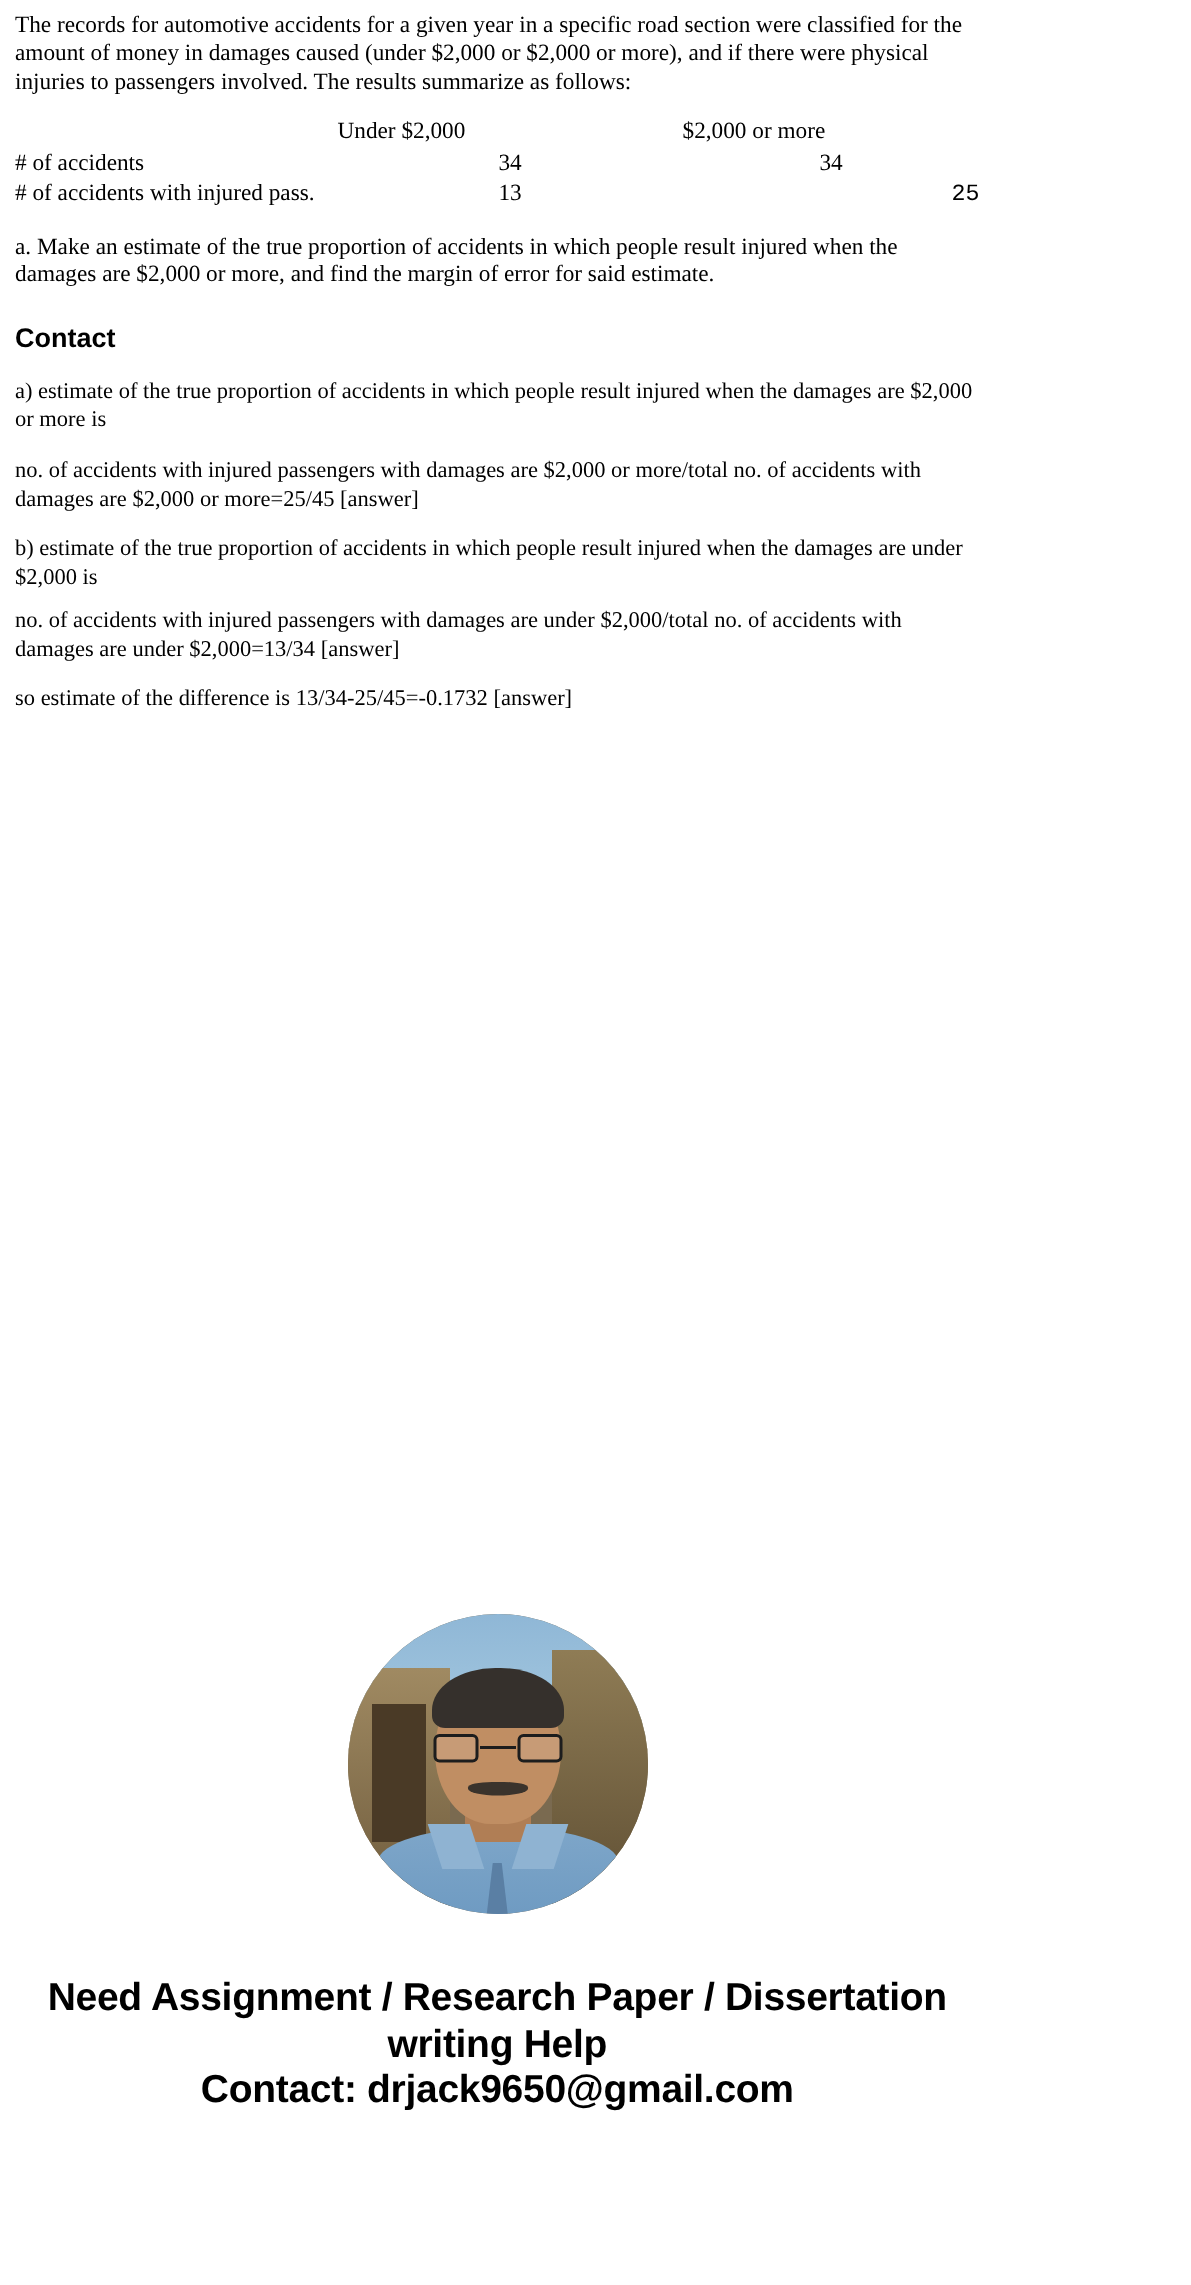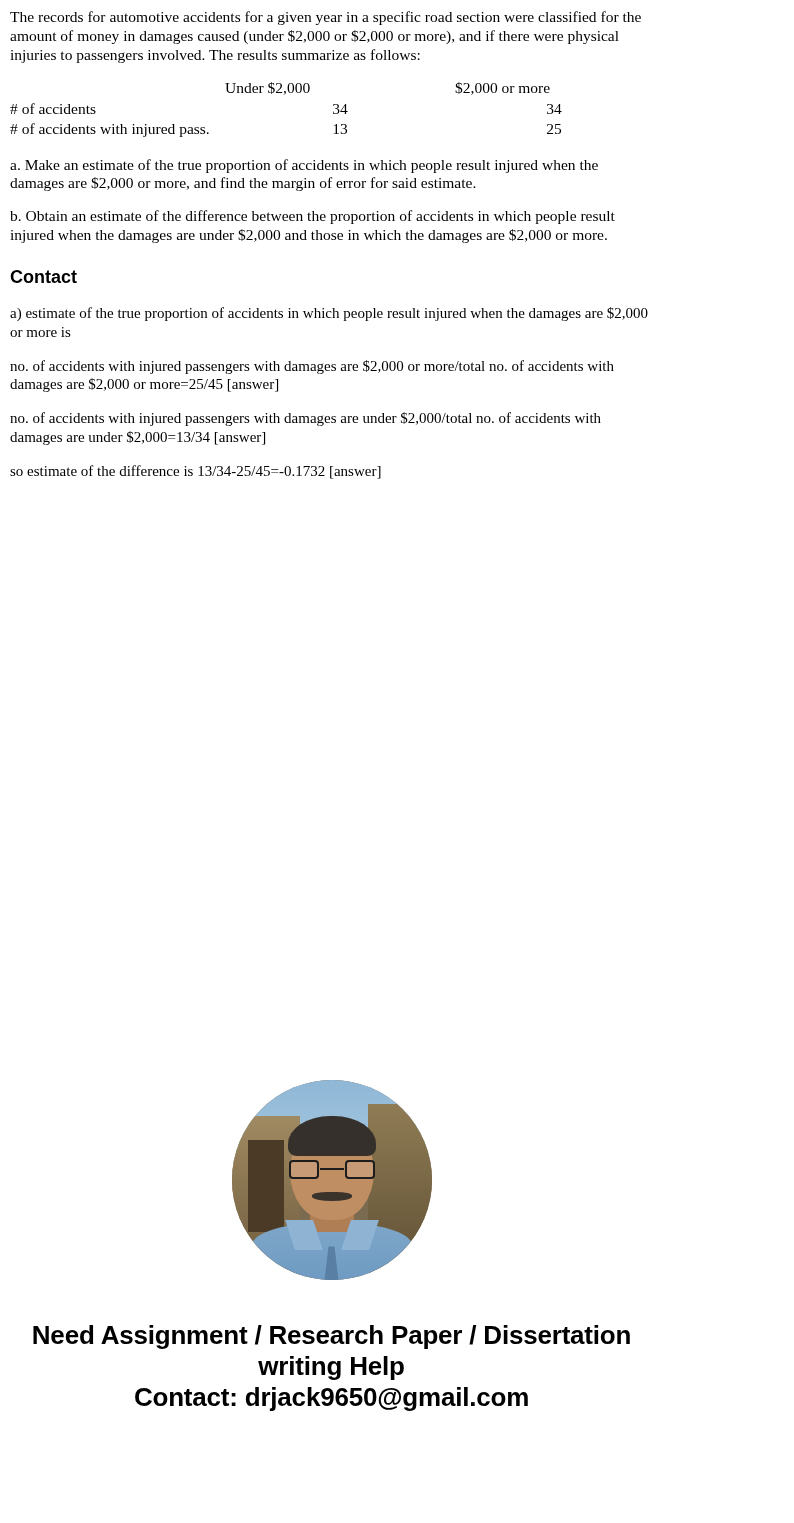--- a/index.html
+++ b/index.html
@@ -214,32 +214,32 @@
         <td class="c3">$2,000 or more</td>
       </tr>
       <tr>
         <td class="c1"># of accidents</td>
         <td class="c2" style="padding-left:0;text-align:center;">34</td>
         <td class="c3" style="text-align:center;">34</td>
       </tr>
       <tr>
         <td class="c1"># of accidents with injured pass.</td>
         <td class="c2" style="padding-left:0;text-align:center;">13</td>
-        <td class="c3" style="text-align:center;">25</td>
+        <td class="c3" style="text-align:right;font-family:Liberation Mono, monospace;">25</td>
       </tr>
     </tbody>
   </table>
 
   <p class="para">a. Make an estimate of the true proportion of accidents in which people result injured when the damages are $2,000 or more, and find the margin of error for said estimate.</p>
-  <p class="para">b. Obtain an estimate of the difference between the proportion of accidents in which people result injured when the damages are under $2,000 and those in which the damages are $2,000 or more.</p>
 
   <h2 class="solution">Contact</h2>
 
   <p class="ans">a) estimate of the true proportion of accidents in which people result injured when the damages are $2,000 or more is</p>
   <p class="ans">no. of accidents with injured passengers with damages are $2,000 or more/total no. of accidents with damages are $2,000 or more=25/45 [answer]</p>
+  <p class="ans tight">b) estimate of the true proportion of accidents in which people result injured when the damages are under $2,000 is</p>
   <p class="ans">no. of accidents with injured passengers with damages are under $2,000/total no. of accidents with damages are under $2,000=13/34 [answer]</p>
   <p class="ans">so estimate of the difference is 13/34-25/45=-0.1732 [answer]</p>
 
   <div class="footer">
     <div class="avatar">
       <div class="sky"></div>
       <div class="wall-left"></div>
       <div class="wall-right"></div>
       <div class="door"></div>
       <div class="shirt"></div>

